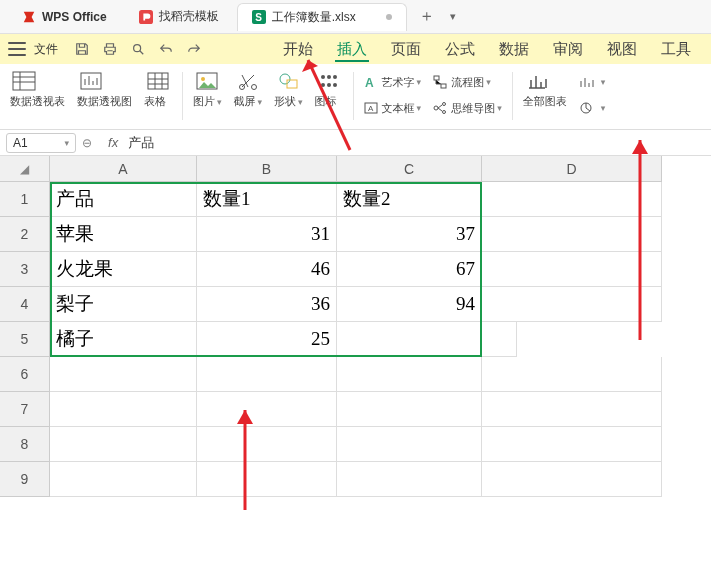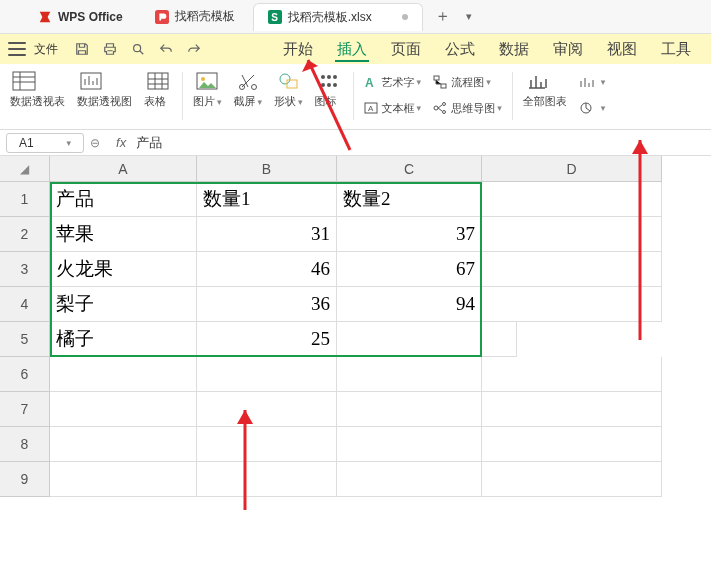--- a/index.html
+++ b/index.html
@@ -1,18 +1,18 @@
 <!DOCTYPE html>
 <html><head>
 <meta charset="utf-8">
 <style>
 *{box-sizing:border-box;margin:0;padding:0;font-family:"Microsoft YaHei",SimSun,sans-serif}
 html,body{height:100%}
 body{width:711px;height:563px;background:#fff;font-size:12px;color:#333;overflow:hidden;position:relative}
-.tabs{display:flex;align-items:center;height:34px;background:#f7f7f7;border-bottom:1px solid #e0e0e0;padding-left:24px}
+.tabs{display:flex;align-items:center;height:34px;background:#f7f7f7;border-bottom:1px solid #e0e0e0;padding-left:8px}
 .app-tab{display:flex;align-items:center;height:28px;padding:0 14px;margin-right:4px;border-radius:6px 6px 0 0;font-size:12px}
 .app-tab.wps{font-weight:600}
 .app-tab .logo{width:14px;height:14px;margin-right:6px}
 .app-tab.doc{background:#fff;border:1px solid #ddd;border-bottom:none}
 .app-tab.doc .s-logo{width:14px;height:14px;background:#0a915e;color:#fff;font-size:10px;font-weight:700;border-radius:2px;display:flex;align-items:center;justify-content:center;margin-right:6px}
 .app-tab .dot{width:6px;height:6px;border-radius:50%;background:#bbb;margin-left:30px}
 .tab-add{width:20px;height:20px;display:flex;align-items:center;justify-content:center;color:#666;margin-left:6px;font-size:16px}
 .menubar{display:flex;align-items:center;height:30px;padding:0 8px;background:#fef9c3}
 .burger{width:18px;height:14px;display:flex;flex-direction:column;justify-content:space-between;margin-right:8px}
 .burger span{height:2px;background:#555;border-radius:1px}
@@ -25,21 +25,21 @@
 .ribbon{display:flex;align-items:flex-start;background:#fff;padding:6px 4px 2px;border-bottom:1px solid #ddd;height:66px}
 .rgrp{display:flex;flex-direction:column;padding:0 6px}
 .rgrp.row2{flex-direction:column;gap:2px}
 .rgrp .bigico{width:28px;height:22px;display:flex;align-items:center;justify-content:center}
 .rgrp .lbl{font-size:11px;color:#444;margin-top:2px;white-space:nowrap}
 .rsep{width:1px;height:48px;background:#e3e3e3;margin:2px 4px}
 .mini-row{display:flex;align-items:center;height:24px;font-size:11px;color:#444;white-space:nowrap}
 .mini-row svg,.mini-row .mi{margin-right:4px}
 .dd{margin-left:2px;color:#888;font-size:9px}
 .cellbar{display:flex;align-items:center;height:26px;border-bottom:1px solid #ddd;padding:0 6px}
-.nameb{width:78px;height:20px;border:1px solid #ccc;background:#fff;display:flex;align-items:center;padding:0 12px;font-size:12px;color:#333;border-radius:3px}
+.nameb{width:70px;height:20px;border:1px solid #ccc;background:#fff;display:flex;align-items:center;padding:0 6px;font-size:12px;color:#333;border-radius:3px}
 .nameb .dd{margin-left:auto}
 .fx-ico{margin:0 10px;color:#666;font-style:italic;font-size:13px}
 .fx-val{color:#333;font-size:13px}
 .sheet{display:flex;height:calc(100% - 156px);position:relative}
 .corner{width:50px;height:26px;background:#f0f0f0;border-right:1px solid #ccc;border-bottom:1px solid #ccc;display:flex;align-items:center;justify-content:center;color:#888}
 .colheads{display:flex}
 .colhead{height:26px;background:#f0f0f0;border-right:1px solid #ccc;border-bottom:1px solid #ccc;display:flex;align-items:center;justify-content:center;color:#555;font-size:14px}
 .colA{width:147px}.colB{width:140px}.colC{width:145px}.colD{width:180px}
 .rows{display:flex;flex-direction:column}
 .row{display:flex;height:35px}
@@ -64,21 +64,21 @@
   </div>
   <div class="app-tab">
     <svg class="logo" viewBox="0 0 16 16">
         <rect width="16" height="16" rx="3" fill="#e64545"></rect>
         <path fill="#fff" d="M5 4h5a3 3 0 010 6H7v2H5z"></path>
       </svg>
     <span>找稻壳模板</span>
   </div>
   <div class="app-tab doc">
     <span class="s-logo">S</span>
-    <span>找稻壳模板.xlsx</span>
+    <span>工作簿数量.xlsx</span>
     <span class="dot"></span>
   </div>
   <div class="tab-add">＋</div>
   <div class="tab-add" style="font-size:11px">▾</div>
 </div>
 
 <div class="menubar">
   <div class="burger">
       <span></span>
       <span></span>

